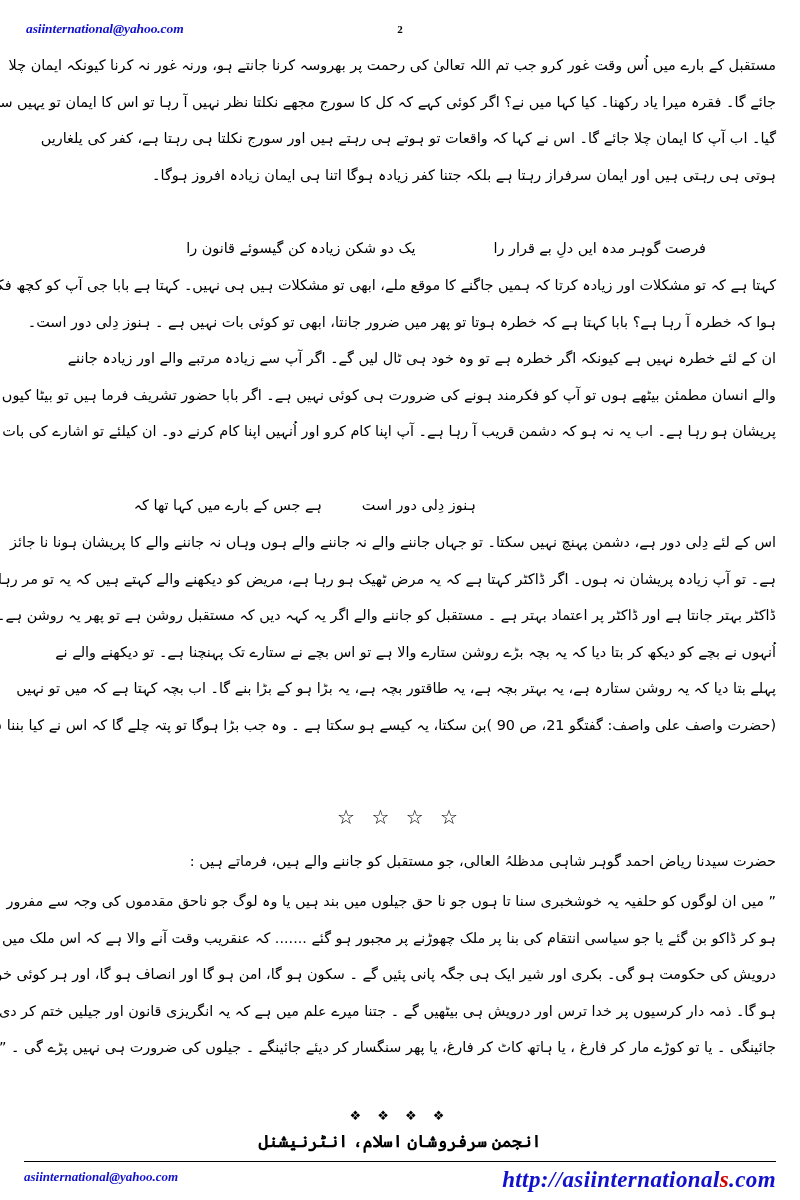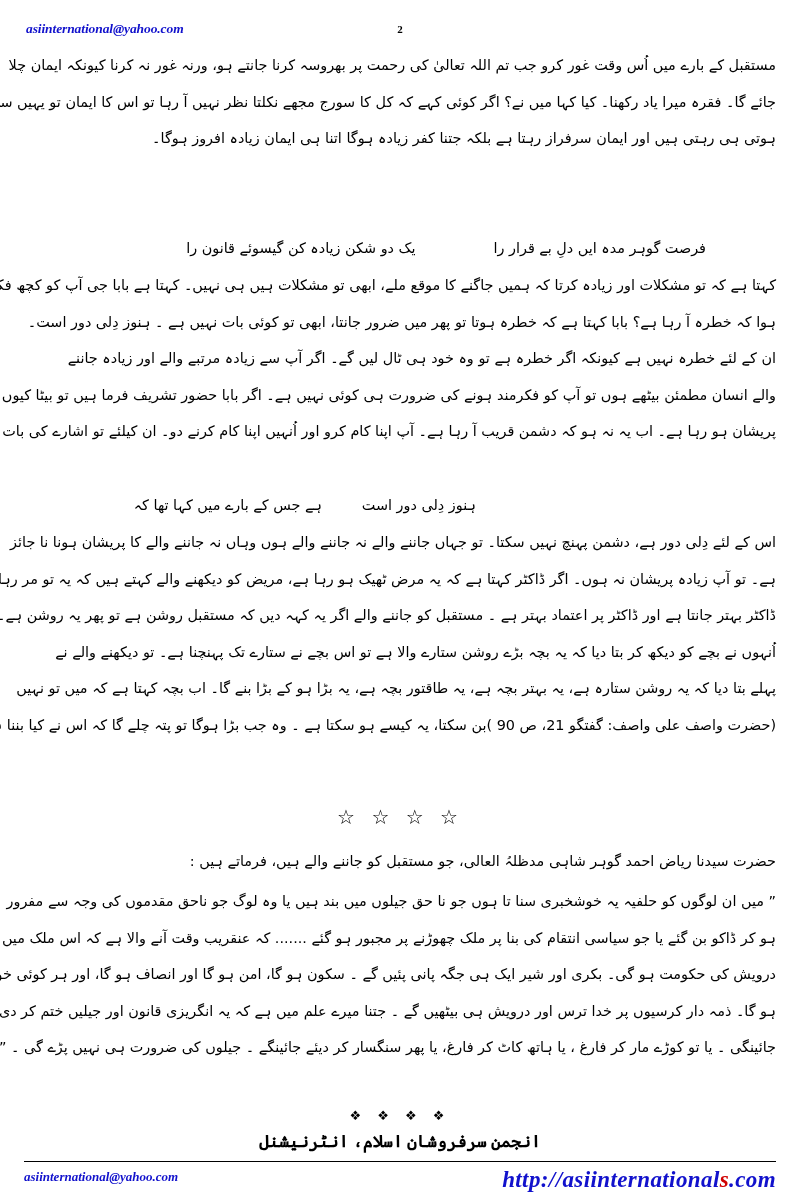--- a/index.html
+++ b/index.html
@@ -132,21 +132,21 @@
     font-family: "DejaVu Sans", sans-serif;
   }
 
   
   .org-name {
     position: absolute;
     left: 0;
     right: 0;
     text-align: center;
     direction: rtl;
-    font-family: Liberation Serif, serif;
+    font-family: Liberation Sans, sans-serif;
     font-weight: bold;
     font-size: 17px;
     color: #000000;
   }
 
   .footer-rule {
     position: absolute;
     left: 24px;
     right: 24px;
     height: 0;
@@ -195,20 +195,21 @@
 <div class="page">
 
   <div class="page-header">
     <div class="header-email">asiinternational@yahoo.com</div>
     <div class="header-pageno">2</div>
   </div>
 
   <div class="body-block" style="top:30px;">
     <div class="line">مستقبل کے بارے میں اُس وقت غور کرو جب تم اللہ تعالیٰ کی رحمت پر بھروسہ کرنا جانتے ہو، ورنہ غور نہ کرنا کیونکہ ایمان چلا</div>
     <div class="line">جائے گا۔ فقرہ میرا یاد رکھنا۔ کیا کہا میں نے؟   اگر کوئی کہے کہ کل کا سورج مجھے نکلتا نظر نہیں آ رہا تو اس کا ایمان تو یہیں سے چلا</div>
+    <div class="line">گیا۔ اب آپ کا ایمان چلا جائے گا۔ اس نے کہا کہ واقعات تو ہوتے ہی رہتے ہیں اور سورج نکلتا ہی رہتا ہے، کفر کی یلغاریں</div>
     <div class="line">ہوتی ہی رہتی ہیں اور ایمان سرفراز رہتا ہے بلکہ جتنا کفر زیادہ ہوگا اتنا ہی ایمان زیادہ افروز ہوگا۔</div>
   </div>
 
   <div class="body-block" style="top:213px;">
     <div class="line couplet">
       <span class="hemistich">فرصت گوہر مدہ ایں دلِ بے قرار را</span>
       <span class="hemistich">یک دو شکن زیادہ کن گیسوئے قانون را</span>
     </div>
   </div>
 

